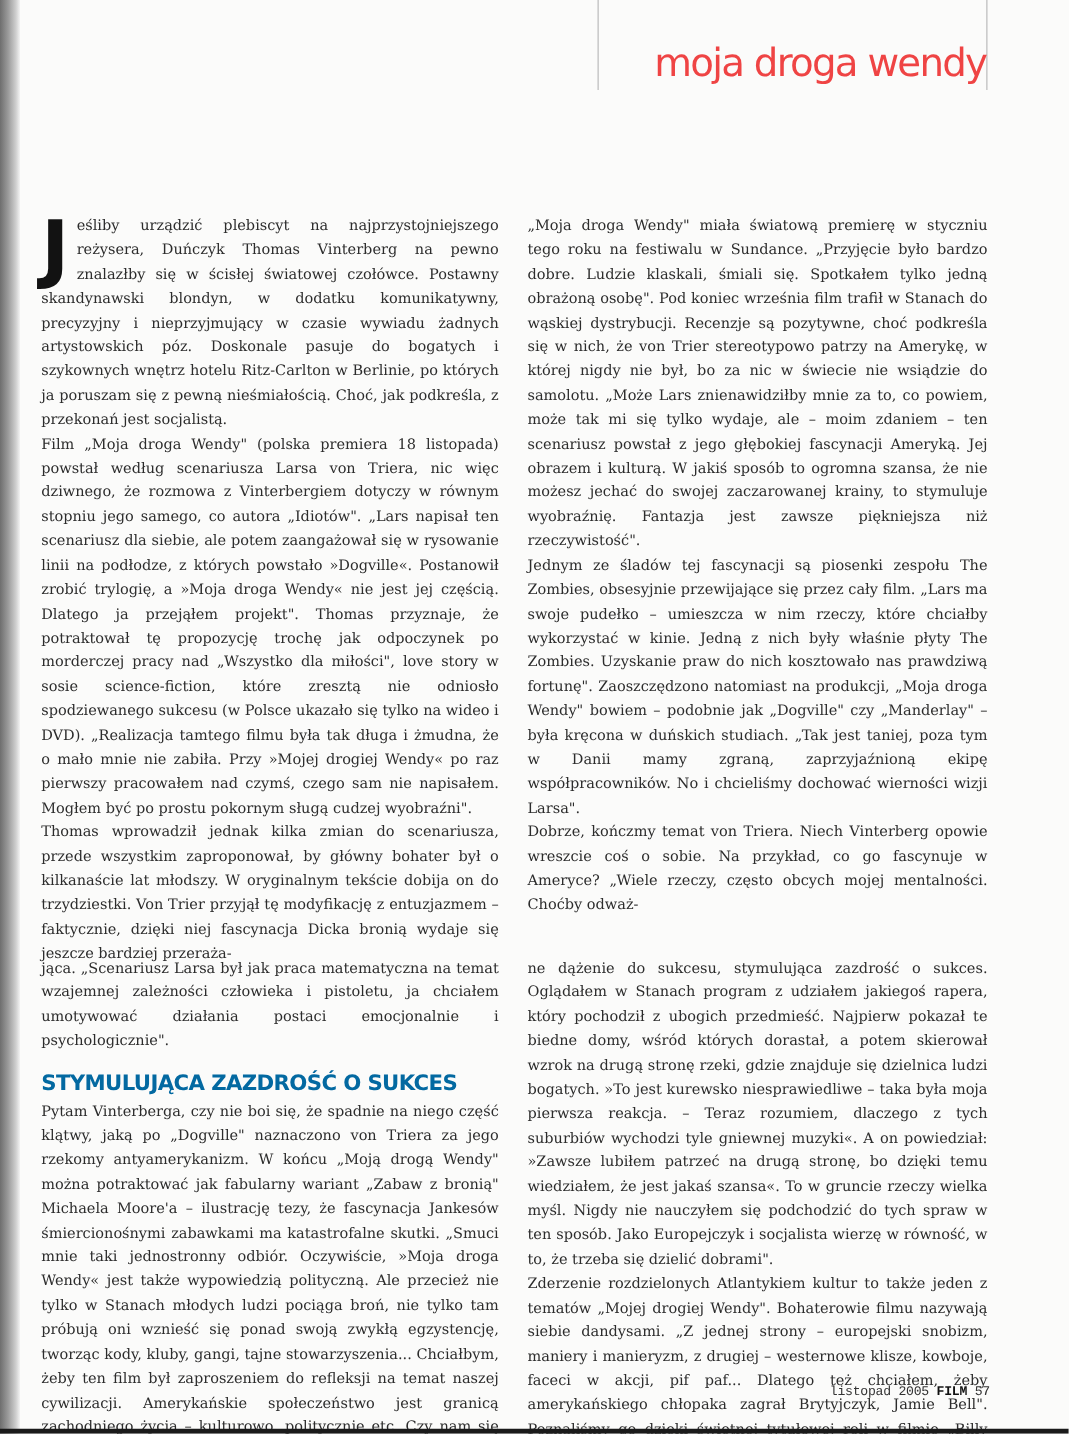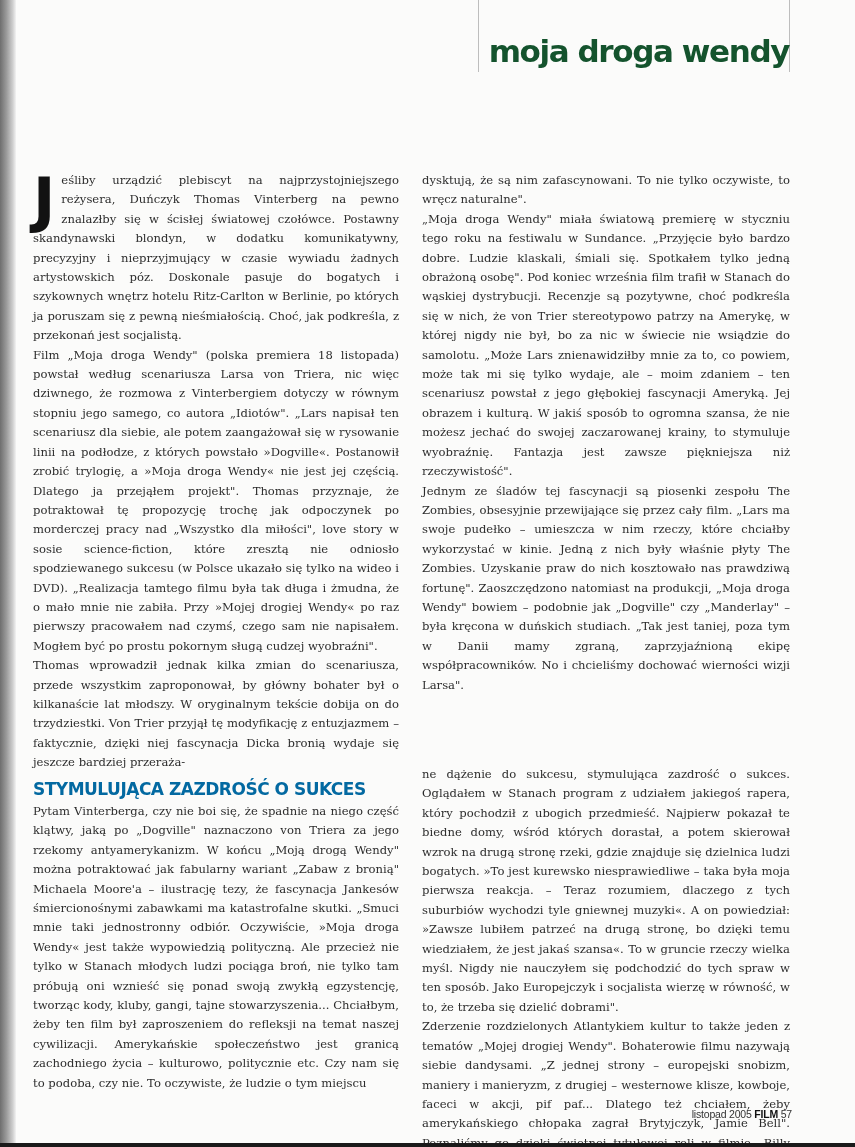--- a/index.html
+++ b/index.html
@@ -15,22 +15,22 @@
   }
   .bottom-edge {
     position: absolute; left: 0; bottom: 0; width: 855px; height: 4px; background: #1a1a1a;
   }
   .title-wrap {
     position: absolute; left: 478px; top: 0; width: 310px; height: 72px;
     border-left: 1px solid #bdbdbd; border-right: 1px solid #bdbdbd;
   }
   .title {
     position: absolute; right: 0; top: 36px;
-    font-family: "DejaVu Sans", sans-serif; font-weight: bold;
-    font-size: 31px; letter-spacing: -1.4px; color: #14532d;
+    font-family: "DejaVu Sans", sans-serif; font-weight: normal;
+    font-size: 31px; letter-spacing: -1.4px; color: #ef4444;
     line-height: 1; white-space: nowrap;
   }
   .col {
     position: absolute; font-size: 11.6px; line-height: 19.4px;
     text-align: justify; color: #2c2c2c;
   }
   .col p { margin: 0; }
   .col-top-left { left: 33px; top: 171px; width: 366px; }
   .col-top-right { left: 422px; top: 171px; width: 368px; }
   .col-bot-left { left: 33px; top: 765px; width: 366px; }
@@ -45,50 +45,51 @@
     margin: 13px 0 2px 0 !important; line-height: 22px; text-align: left;
   }
   .pullquote {
     position: absolute; left: 60px; top: 679px; width: 734px;
     font-family: "DejaVu Sans", sans-serif; font-size: 23px; line-height: 27px;
     color: #1a8fe3; text-align: right; letter-spacing: -0.6px;
   }
   .pullquote span { display: block; white-space: nowrap; }
   .footer {
     position: absolute; right: 63px; top: 1108px;
-    font-family: Liberation Sans, sans-serif; font-size: 10.5px; color: #333;
+    font-family: Liberation Mono, monospace; font-size: 10.5px; color: #333;
     letter-spacing: -0.2px;
   }
   .footer .mag { font-weight: bold; color: #111; }
 </style>
 </head>
 <body>
 
 <div class="spine"></div>
 
 <div class="title-wrap">
   <div class="title">moja droga wendy</div>
 </div>
 
 <div class="col col-top-left">
   <p><span class="dropcap">J</span><span>eśliby urządzić plebiscyt na najprzystojniejszego reżysera, Duńczyk Thomas Vinterberg na pewno znalazłby się w ścisłej światowej czołówce. Postawny skandynawski blondyn, w dodatku komunikatywny, precyzyjny i nieprzyjmujący w czasie wywiadu żadnych artystowskich póz. Doskonale pasuje do bogatych i szykownych wnętrz hotelu Ritz-Carlton w Berlinie, po których ja poruszam się z pewną nieśmiałością. Choć, jak podkreśla, z przekonań jest socjalistą.</span></p>
   <p>Film „Moja droga Wendy" (polska premiera 18 listopada) powstał według scenariusza Larsa von Triera, nic więc dziwnego, że rozmowa z Vinterbergiem dotyczy w równym stopniu jego samego, co autora „Idiotów". „Lars napisał ten scenariusz dla siebie, ale potem zaangażował się w rysowanie linii na podłodze, z których powstało »Dogville«. Postanowił zrobić trylogię, a »Moja droga Wendy« nie jest jej częścią. Dlatego ja przejąłem projekt". Thomas przyznaje, że potraktował tę propozycję trochę jak odpoczynek po morderczej pracy nad „Wszystko dla miłości", love story w sosie science-fiction, które zresztą nie odniosło spodziewanego sukcesu (w Polsce ukazało się tylko na wideo i DVD). „Realizacja tamtego filmu była tak długa i żmudna, że o mało mnie nie zabiła. Przy »Mojej drogiej Wendy« po raz pierwszy pracowałem nad czymś, czego sam nie napisałem. Mogłem być po prostu pokornym sługą cudzej wyobraźni".</p>
   <p>Thomas wprowadził jednak kilka zmian do scenariusza, przede wszystkim zaproponował, by główny bohater był o kilkanaście lat młodszy. W oryginalnym tekście dobija on do trzydziestki. Von Trier przyjął tę modyfikację z entuzjazmem – faktycznie, dzięki niej fascynacja Dicka bronią wydaje się jeszcze bardziej przeraża-</p>
 </div>
 
 <div class="col col-top-right">
-  <p>dysktują, że są nim zafascynowani. To nie tylko oczywiste, to wręcz naturalne".</p>
   <p>„Moja droga Wendy" miała światową premierę w styczniu tego roku na festiwalu w Sundance. „Przyjęcie było bardzo dobre. Ludzie klaskali, śmiali się. Spotkałem tylko jedną obrażoną osobę". Pod koniec września film trafił w Stanach do wąskiej dystrybucji. Recenzje są pozytywne, choć podkreśla się w nich, że von Trier stereotypowo patrzy na Amerykę, w której nigdy nie był, bo za nic w świecie nie wsiądzie do samolotu. „Może Lars znienawidziłby mnie za to, co powiem, może tak mi się tylko wydaje, ale – moim zdaniem – ten scenariusz powstał z jego głębokiej fascynacji Ameryką. Jej obrazem i kulturą. W jakiś sposób to ogromna szansa, że nie możesz jechać do swojej zaczarowanej krainy, to stymuluje wyobraźnię. Fantazja jest zawsze piękniejsza niż rzeczywistość".</p>
   <p>Jednym ze śladów tej fascynacji są piosenki zespołu The Zombies, obsesyjnie przewijające się przez cały film. „Lars ma swoje pudełko – umieszcza w nim rzeczy, które chciałby wykorzystać w kinie. Jedną z nich były właśnie płyty The Zombies. Uzyskanie praw do nich kosztowało nas prawdziwą fortunę". Zaoszczędzono natomiast na produkcji, „Moja droga Wendy" bowiem – podobnie jak „Dogville" czy „Manderlay" – była kręcona w duńskich studiach. „Tak jest taniej, poza tym w Danii mamy zgraną, zaprzyjaźnioną ekipę współpracowników. No i chcieliśmy dochować wierności wizji Larsa".</p>
+  <p>Dobrze, kończmy temat von Triera. Niech Vinterberg opowie wreszcie coś o sobie. Na przykład, co go fascynuje w Ameryce? „Wiele rzeczy, często obcych mojej mentalności. Choćby odważ-</p>
 </div>
 
 <div class="pullquote" style="color: rgb(26, 143, 227);">
 </div>
 
 <div class="col col-bot-left">
+  <p>jąca. „Scenariusz Larsa był jak praca matematyczna na temat wzajemnej zależności człowieka i pistoletu, ja chciałem umotywować działania postaci emocjonalnie i psychologicznie".</p>
   <p class="section-heading">STYMULUJĄCA ZAZDROŚĆ O SUKCES</p>
   <p>Pytam Vinterberga, czy nie boi się, że spadnie na niego część klątwy, jaką po „Dogville" naznaczono von Triera za jego rzekomy antyamerykanizm. W końcu „Moją drogą Wendy" można potraktować jak fabularny wariant „Zabaw z bronią" Michaela Moore'a – ilustrację tezy, że fascynacja Jankesów śmiercionośnymi zabawkami ma katastrofalne skutki. „Smuci mnie taki jednostronny odbiór. Oczywiście, »Moja droga Wendy« jest także wypowiedzią polityczną. Ale przecież nie tylko w Stanach młodych ludzi pociąga broń, nie tylko tam próbują oni wznieść się ponad swoją zwykłą egzystencję, tworząc kody, kluby, gangi, tajne stowarzyszenia... Chciałbym, żeby ten film był zaproszeniem do refleksji na temat naszej cywilizacji. Amerykańskie społeczeństwo jest granicą zachodniego życia – kulturowo, politycznie etc. Czy nam się to podoba, czy nie. To oczywiste, że ludzie o tym miejscu</p>
 </div>
 
 <div class="col col-bot-right">
   <p>ne dążenie do sukcesu, stymulująca zazdrość o sukces. Oglądałem w Stanach program z udziałem jakiegoś rapera, który pochodził z ubogich przedmieść. Najpierw pokazał te biedne domy, wśród których dorastał, a potem skierował wzrok na drugą stronę rzeki, gdzie znajduje się dzielnica ludzi bogatych. »To jest kurewsko niesprawiedliwe – taka była moja pierwsza reakcja. – Teraz rozumiem, dlaczego z tych suburbiów wychodzi tyle gniewnej muzyki«. A on powiedział: »Zawsze lubiłem patrzeć na drugą stronę, bo dzięki temu wiedziałem, że jest jakaś szansa«. To w gruncie rzeczy wielka myśl. Nigdy nie nauczyłem się podchodzić do tych spraw w ten sposób. Jako Europejczyk i socjalista wierzę w równość, w to, że trzeba się dzielić dobrami".</p>
   <p>Zderzenie rozdzielonych Atlantykiem kultur to także jeden z tematów „Mojej drogiej Wendy". Bohaterowie filmu nazywają siebie dandysami. „Z jednej strony – europejski snobizm, maniery i manieryzm, z drugiej – westernowe klisze, kowboje, faceci w akcji, pif paf... Dlatego też chciałem, żeby amerykańskiego chłopaka zagrał Brytyjczyk, Jamie Bell". Poznaliśmy go dzięki świetnej tytułowej roli w filmie „Billy Elliot". „Jamie to inteligetny, wrażli-</p>
 </div>
 
 <div class="footer">

